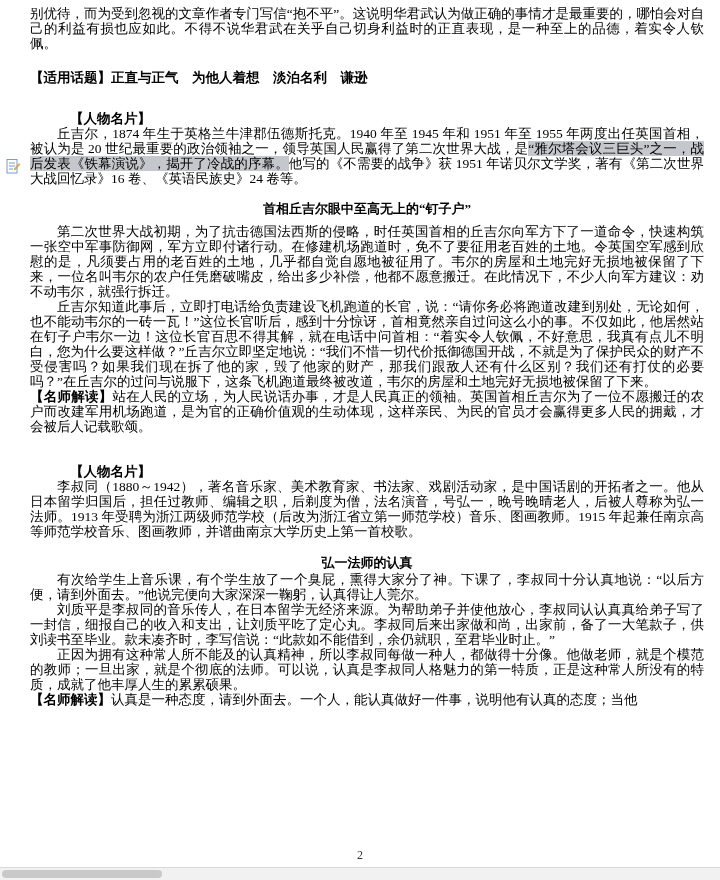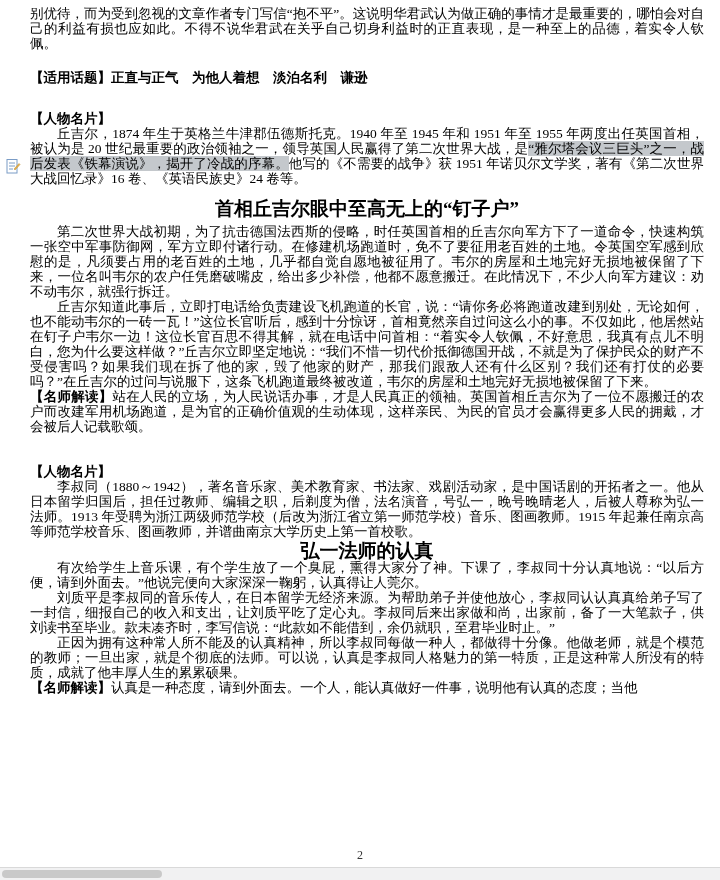--- a/index.html
+++ b/index.html
@@ -9,24 +9,24 @@
     position:relative;
   }
   .page{
     position:relative;
     padding:6px 16px 0 30px;
     font-size:13.5px;line-height:15px;text-align:justify;
   }
   .p{margin:0;text-indent:2em;}
   .noindent{text-indent:0;}
   .b{font-weight:bold;}
-  .heading{font-size:19px;font-weight:bold;text-align:center;margin:15px 0 8px 0;text-indent:0;}
-  .heading2{margin:4px 0 2px 0;}
+  .heading{font-size:13px;font-weight:bold;text-align:center;margin:15px 0 8px 0;text-indent:0;}
+  .heading2{margin:16px 0 2px 0;}
   .hl{background:#c4c8cc;}
-  .card-label{margin-top:26px;font-weight:bold;}
+  .card-label{margin-top:26px;font-weight:bold;margin-left:40px;}
   .card-label2{margin-top:30px;}
   .topics{margin-top:19px;}
   .margin-icon{position:absolute;left:6px;top:158px;width:15px;height:17px;cursor:pointer;}
   .pagenum{
     position:fixed;left:0;bottom:17px;width:720px;text-align:center;
     font-size:12px;color:#333;
   }
   .hscroll{
     position:fixed;left:0;bottom:0;width:720px;height:13px;
     background:#f1f1f2;border-top:1px solid #d9d9d9;box-sizing:border-box;

